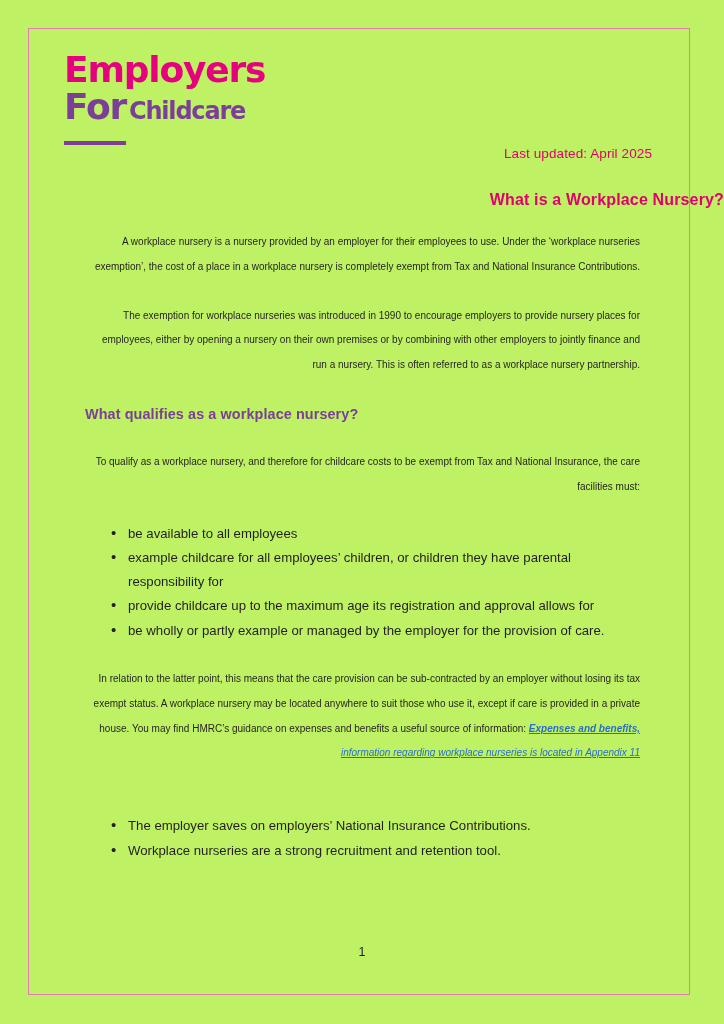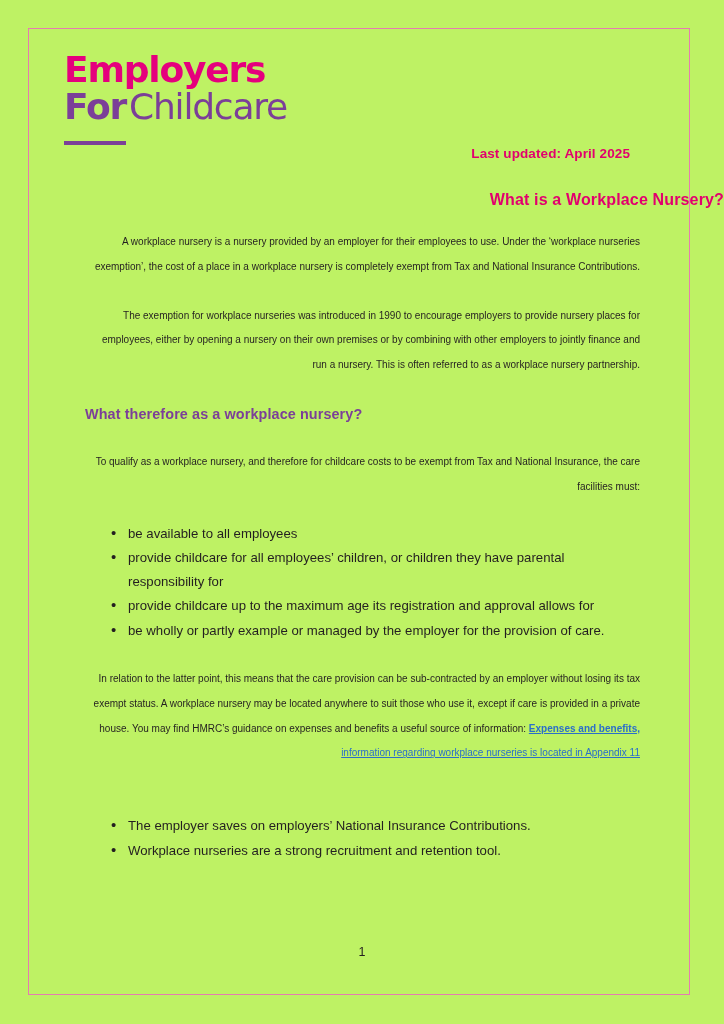--- a/index.html
+++ b/index.html
@@ -71,36 +71,36 @@
     font-size: 36px;
     letter-spacing: -1.2px;
     color: #7b3f98;
     border-bottom: 4px solid #7b3f98;
     padding-bottom: 16px;
     display: inline-block;
     text-align: center;
   }
   .logo-childcare {
     font-family: "DejaVu Sans", sans-serif;
-    font-weight: normal;
-    font-size: 36px;
+    font-weight: bold;
+    font-size: 24px;
     letter-spacing: -1.2px;
     color: #7b3f98;
     display: inline-block;
     margin-left: 3px;
     text-align: center;
   }
 
   
   .last-updated {
     position: absolute;
-    right: 94px;
+    right: 72px;
     top: 146px;
     font-size: 13.5px;
-    font-weight: bold;
+    font-weight: normal;
     color: #e2006e;
     letter-spacing: 0.1px;
   }
 
   
   .doc-title {
     position: absolute;
     left: 0;
     right: 0;
     top: 191px;
@@ -155,20 +155,21 @@
     position: absolute;
     left: 26px;
     top: -1px;
     font-size: 15px;
     color: #231f20;
   }
 
   a.doclink {
     color: #2a6fc9;
     text-decoration: underline;
+    font-style: italic;
   }
   a.doclink.bold { font-weight: bold; }
 
   
   .page-number {
     position: absolute;
     left: 0;
     right: 0;
     top: 945px;
     text-align: center;
@@ -199,31 +200,31 @@
     <div class="flow">
 
       <p class="para">A workplace nursery is a nursery provided by an employer for their employees to use. Under the ‘workplace nurseries exemption’, the cost of a place in a workplace nursery is completely exempt from Tax and National Insurance Contributions.</p>
 
       <div class="gap-para"></div>
 
       <p class="para">The exemption for workplace nurseries was introduced in 1990 to encourage employers to provide nursery places for employees, either by opening a nursery on their own premises or by combining with other employers to jointly finance and run a nursery. This is often referred to as a workplace nursery partnership.</p>
 
       <div class="gap-para"></div>
 
-      <h2 class="subhead">What therefore as a workplace nursery?</h2>
+      <h2 class="subhead">What qualifies as a workplace nursery?</h2>
 
       <div class="gap-para"></div>
 
       <p class="para">To qualify as a workplace nursery, and therefore for childcare costs to be exempt from Tax and National Insurance, the care facilities must:</p>
 
       <div class="gap-small"></div>
 
       <ul class="bullets">
         <li>be available to all employees</li>
-        <li>provide childcare for all employees’ children, or children they have parental responsibility for</li>
+        <li>example childcare for all employees’ children, or children they have parental responsibility for</li>
         <li>provide childcare up to the maximum age its registration and approval allows for</li>
         <li>be wholly or partly example or managed by the employer for the provision of care.</li>
       </ul>
 
       <div class="gap-para"></div>
 
       <p class="para"><span>In relation to the latter point, this means that the care provision can be sub-contracted by an employer without losing its tax exempt status. A workplace nursery may be located anywhere to suit those who use it, except if care is provided in a private house. You may find HMRC’s guidance on expenses and benefits a useful source of information: </span><a class="doclink bold" href="#">Expenses and benefits,</a><a class="doclink" href="#"> information regarding workplace nurseries is located in Appendix 11</a></p>
 
       <div class="gap-para"></div>
 

